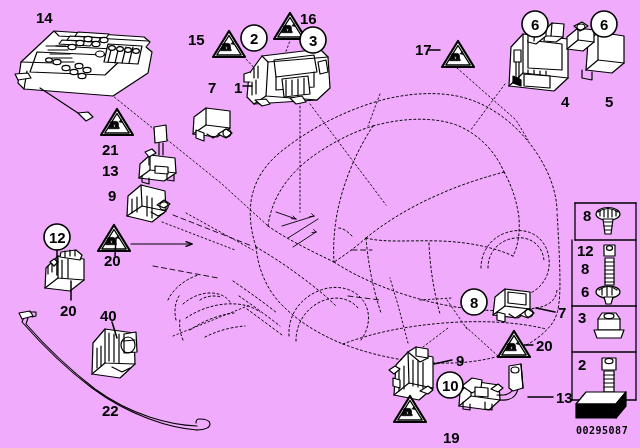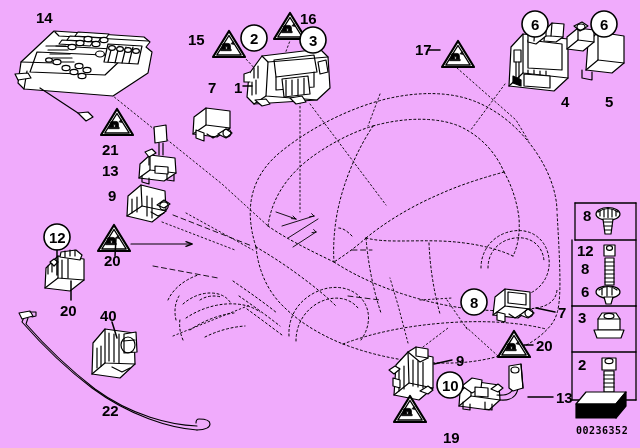--- a/index.html
+++ b/index.html
@@ -475,15 +475,15 @@
 <div class="lbl lbl-num" style="left:556px;top:390px;">13</div>
 
 <div class="lbl lbl-num" style="left:250px;top:31px;">2</div>
 <div class="lbl lbl-num" style="left:309px;top:33px;">3</div>
 <div class="lbl lbl-num" style="left:531px;top:17px;">6</div>
 <div class="lbl lbl-num" style="left:600px;top:17px;">6</div>
 <div class="lbl lbl-num" style="left:49px;top:230px;">12</div>
 <div class="lbl lbl-num" style="left:470px;top:295px;">8</div>
 <div class="lbl lbl-num" style="left:442px;top:378px;">10</div>
 
-<div class="partno" style="left:576px;top:425px;">00236352</div>
+<div class="partno" style="left:576px;top:425px;">00295087</div>
 
 </div>
 
 </body></html>

